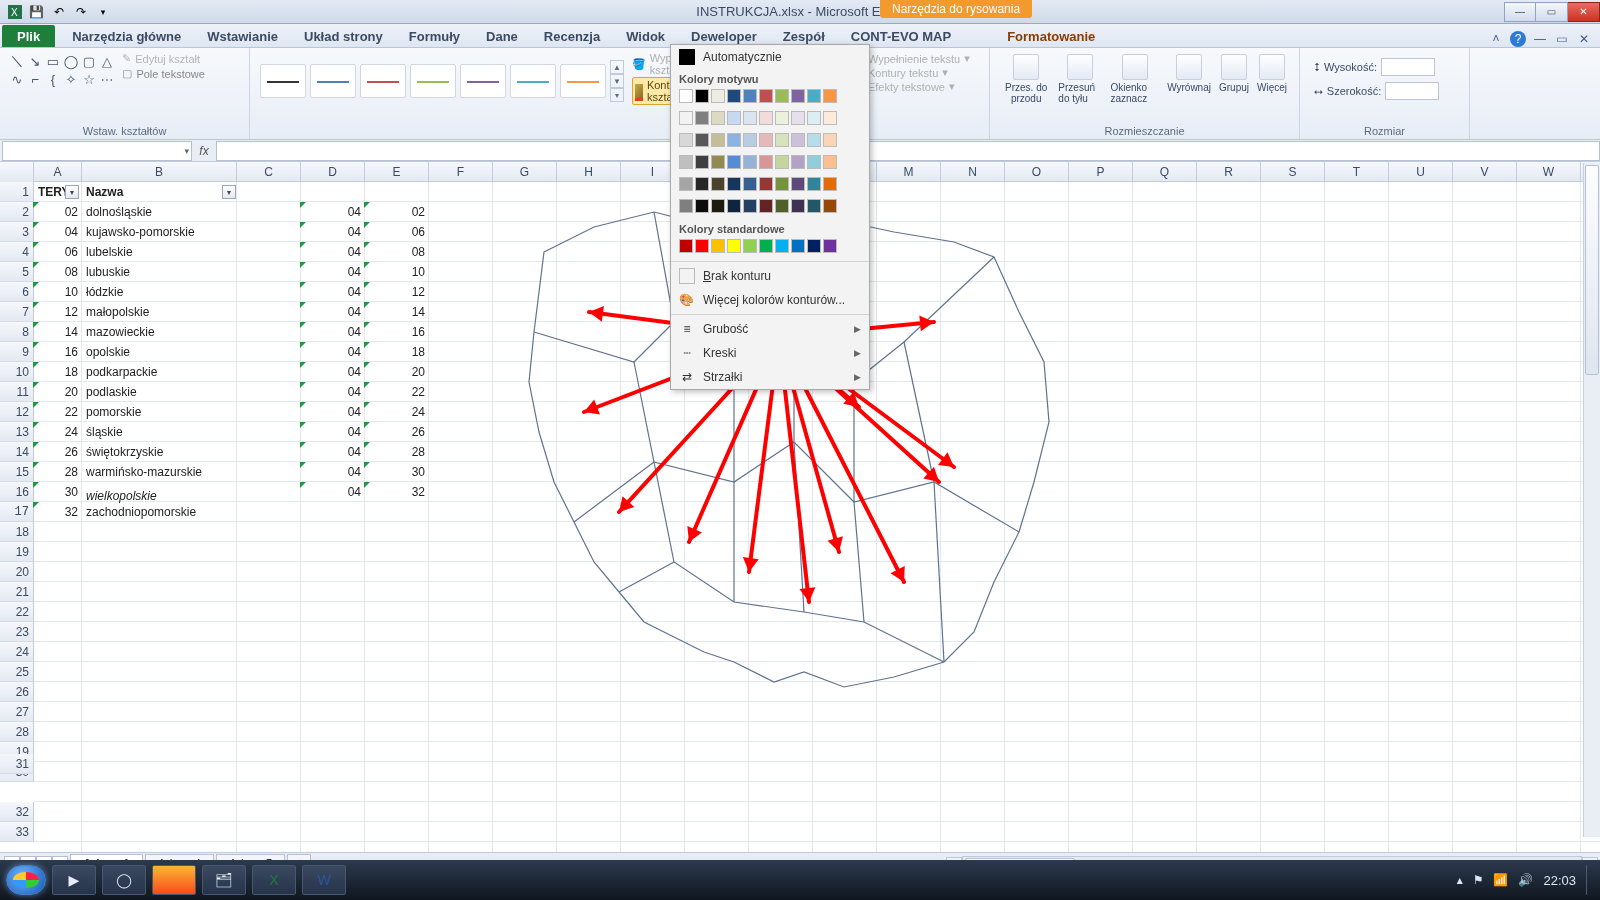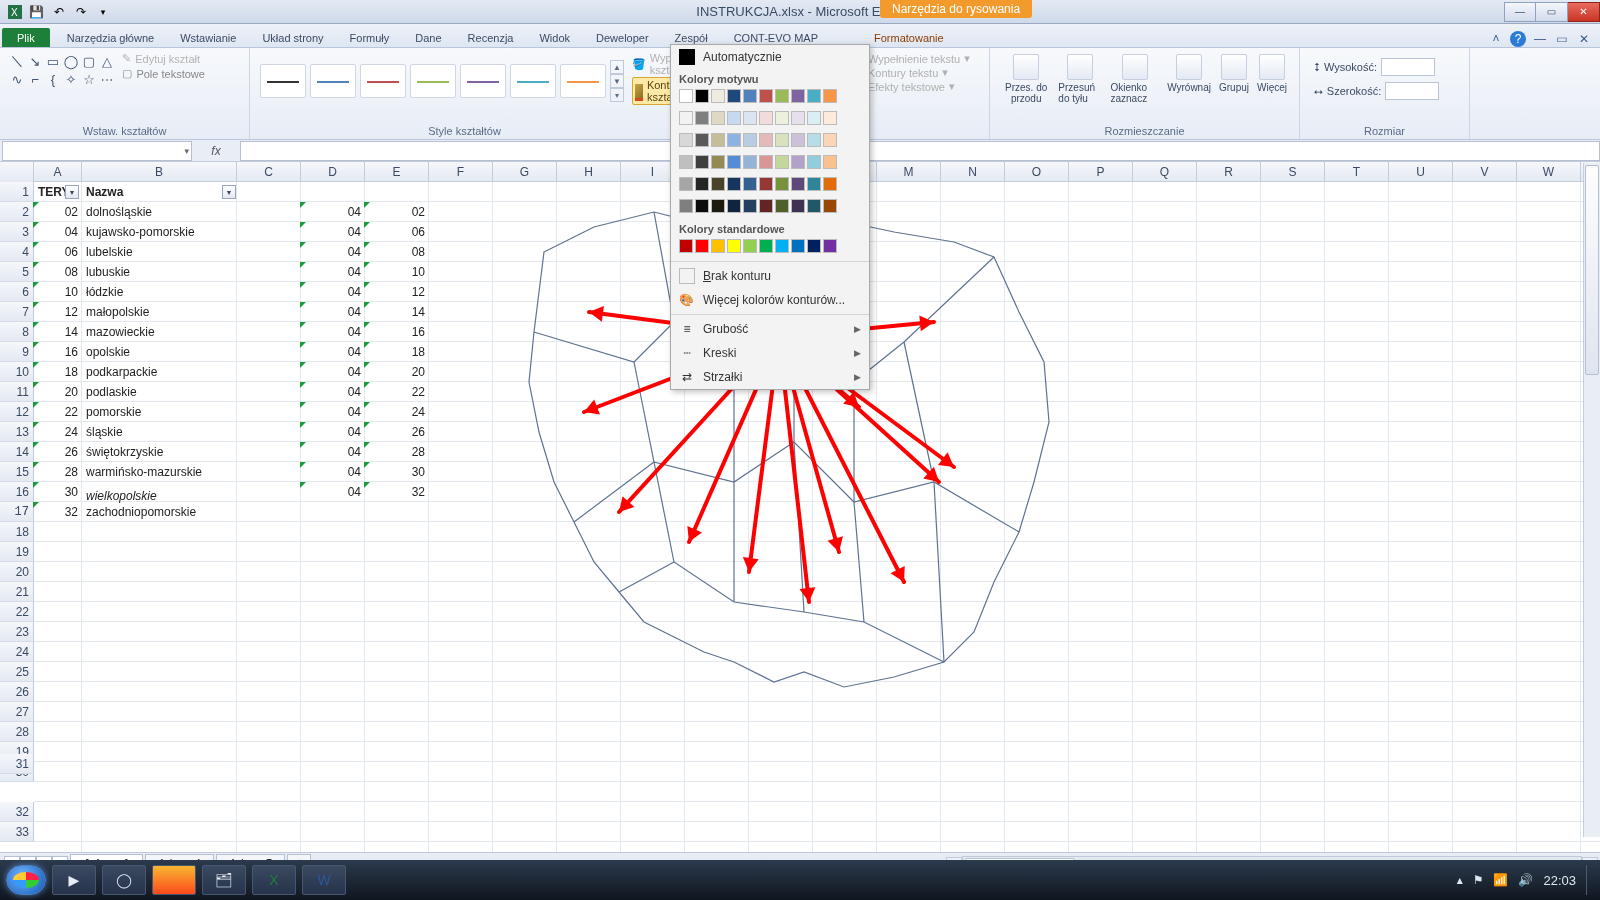--- a/index.html
+++ b/index.html
@@ -11,21 +11,21 @@
   .qat-btn { width: 18px; height: 18px; display: flex; align-items: center; justify-content: center; border-radius: 2px; }
   .title-center { position: absolute; left: 50%; transform: translateX(-50%); font-size: 13px; color: #3b4a63; }
   .contextual-tab { position: absolute; left: 880px; top: 0; background: #f39a2d; color: #fff; padding: 2px 12px; font-size: 12px; border-radius: 0 0 3px 3px; }
   .win-controls { margin-left: auto; display: flex; }
   .win-btn { width: 32px; height: 20px; margin-top: 0; display: flex; align-items: center; justify-content: center; background: linear-gradient(#f3f6fb,#d3dcec); border: 1px solid #8fa2c2; border-left: none; font-size: 10px; color: #3b4a63; }
   .win-btn.close { background: linear-gradient(#e96b5f,#c93424); color:#fff; border-color:#8c2418;}
   .win-btn:first-child { border-left:1px solid #8fa2c2;}
 
   
   .ribbon-tabs { height: 24px; background: linear-gradient(#eef2f8,#dee6f2); display: flex; align-items: flex-end; border-bottom: 1px solid #b8c5db; padding-left: 2px; }
-  .tab { padding: 3px 12px; font-size: 11px; color: #3b4a63; border: 1px solid transparent; border-bottom: none; cursor: default; }
+  .tab { padding: 3px 12px; font-size: 13px; color: #3b4a63; border: 1px solid transparent; border-bottom: none; cursor: default; font-weight: bold; }
   .tab.file { background: #1e7f3a; color: #fff; border-radius: 2px 2px 0 0; margin-right: 4px; padding: 3px 14px; }
   .tab.ctx { color: #8a3c00; }
   .right-tabs-icons { margin-left:auto; display:flex; gap:6px; padding-right:8px; align-items:center;}
   .right-tabs-icons span{ width:16px; height:16px; display:inline-flex; align-items:center; justify-content:center; color:#3b5b8c; font-size:12px;}
 
   
   .ribbon { height: 92px; background: linear-gradient(#f7f9fc,#e7edf6); border-bottom: 1px solid #b8c5db; display: flex; position: relative; }
   .group { border-right: 1px solid #cbd5e6; padding: 4px 8px 0 8px; display: flex; flex-direction: column; }
   .group-body { flex: 1; display: flex; align-items: flex-start; gap: 6px; }
   .group-label { font-size: 11px; color: #5a6a85; text-align: center; padding: 2px 0; }
@@ -55,21 +55,21 @@
   .arrange-col{display:flex;flex-direction:column;align-items:center;gap:2px;font-size:10px;color:#3b4a63;padding:2px 4px;}
   .arrange-col .ic{width:26px;height:26px;background:linear-gradient(#fff,#e3e9f3);border:1px solid #c6cfdf;border-radius:2px;}
   .size-col{display:flex;flex-direction:column;gap:6px;padding:6px;}
   .size-row{display:flex;align-items:center;gap:4px;font-size:11px;color:#3b4a63;}
   .size-row input{width:54px;height:18px;border:1px solid #bcc5d6;font-size:11px;text-align:right;padding-right:2px;}
 
   
   .fx-bar { height: 22px; background:#e9eef6; border-bottom:1px solid #c2ccdd; display:flex; align-items:center;}
   .namebox{width:190px;height:20px;background:#fff;border:1px solid #b6c0d3;margin-left:2px;display:flex;align-items:center;justify-content:flex-end;padding-right:14px;position:relative;font-size:12px;color:#2a2a2a;}
   .namebox::after{content:"▾";position:absolute;right:2px;font-size:9px;color:#666;}
-  .fx{width:48px;text-align:center;font-style:italic;color:#555;}
+  .fx{width:24px;text-align:center;font-style:italic;color:#555;}
   .formula-input{flex:1;height:20px;background:#fff;border:1px solid #b6c0d3;}
 
   
   .grid-wrap{position:relative;height:690px;overflow:hidden;background:#fff;}
   .col-headers{display:flex;height:20px;background:linear-gradient(#f5f7fb,#e4e9f2);border-bottom:1px solid #c3ccdc;}
   .corner{width:34px;height:20px;border-right:1px solid #c3ccdc;background:linear-gradient(#f5f7fb,#e4e9f2);}
   .ch{height:20px;border-right:1px solid #c3ccdc;display:flex;align-items:center;justify-content:center;font-size:12px;color:#3b4a63;}
   .rows{position:absolute;top:20px;left:0;right:0;}
   .row-h{width:34px;height:20px;background:linear-gradient(#f5f7fb,#e4e9f2);border-right:1px solid #c3ccdc;border-bottom:1px solid #d6dce7;display:flex;align-items:center;justify-content:flex-end;padding-right:4px;font-size:12px;color:#3b4a63;position:absolute;left:0;}
   .gridlines{position:absolute;top:20px;left:34px;right:0;bottom:0;}
@@ -218,21 +218,20 @@
           <span>▲</span>
           <span>▼</span>
           <span>▾</span>
         </div>
       </div>
       <div class="shape-fill-col">
         <div class="lbl disabled"><span>🪣</span><span>Wypełn. kształtu</span> ▾</div>
         <div class="outline-btn"><span class="pen"></span><span>Kontury kształtu</span> ▾</div>
       </div>
     </div>
-    <div class="group-label">Style kształtów</div>
   </div>
 
   <div class="group" style="width:310px;">
     <div class="group-body">
       <div class="wordart-gal">
         <div class="wa">A</div>
         <div class="wa">A</div>
         <div class="wa">A</div>
         <div class="gallery-nav">
           <span>▲</span>

